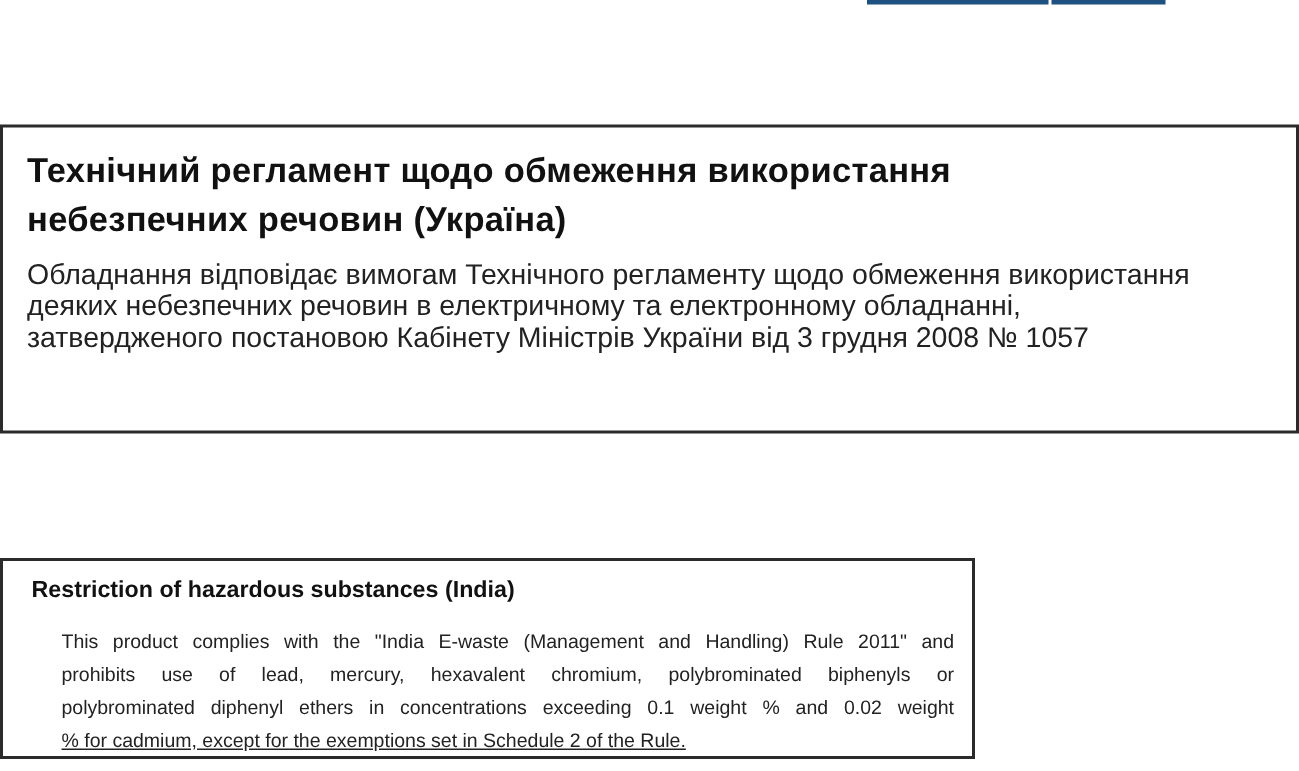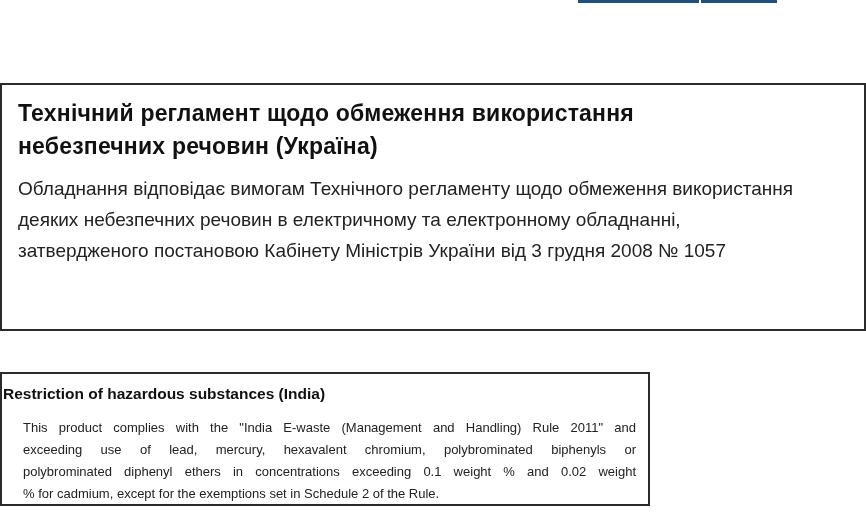--- a/index.html
+++ b/index.html
@@ -31,48 +31,48 @@
     box-sizing: border-box;
     border: 2px solid #2b2b2b;
     background: #ffffff;
   }
 
   
   .notice-ua {
     left: 0;
     top: 83px;
     width: 866px;
-    height: 248px;
+    height: 206px;
     padding: 12px 16px 0 16px;
   }
   .notice-ua .title {
     margin: 0 0 10px 0;
     font-size: 23px;
     line-height: 33px;
     font-weight: bold;
     letter-spacing: 0.2px;
     color: #111111;
     white-space: pre-line;
   }
   .notice-ua .body {
     margin: 0;
     font-size: 19px;
-    line-height: 31px;
+    line-height: 21px;
     font-weight: normal;
     color: #222222;
     white-space: pre-line;
   }
 
   
   .notice-india {
     left: 0;
     top: 372px;
     width: 650px;
     height: 134px;
-    padding: 10px 12px 0 1px;
+    padding: 10px 12px 0 19px;
   }
   .notice-india .title {
     margin: 0 0 13px 0;
     font-size: 15.5px;
     line-height: 20px;
     font-weight: bold;
     color: #111111;
   }
   .notice-india .body {
     font-size: 13px;
@@ -80,20 +80,21 @@
     color: #222222;
   }
   .notice-india .jline {
     text-align: justify;
     text-align-last: justify;
     margin-left: 20px;
   }
   .notice-india .jline.last {
     text-align: center;
     text-align-last: left;
+    text-decoration: underline;
   }
 </style>
 </head>
 <body>
 
 <div class="page">
 
   <div class="rule-seg left"></div>
   <div class="rule-seg right"></div>
 
@@ -102,19 +103,19 @@
 небезпечних речовин (Україна)</h2>
     <p class="body">Обладнання відповідає вимогам Технічного регламенту щодо обмеження використання
 деяких небезпечних речовин в електричному та електронному обладнанні,
 затвердженого постановою Кабінету Міністрів України від 3 грудня 2008 № 1057</p>
   </section>
 
   <section class="notice notice-india">
     <h3 class="title">Restriction of hazardous substances (India)</h3>
     <div class="body">
       <div class="jline">This product complies with the "India E-waste (Management and Handling) Rule 2011" and</div>
-      <div class="jline">exceeding use of lead, mercury, hexavalent chromium, polybrominated biphenyls or</div>
+      <div class="jline">prohibits use of lead, mercury, hexavalent chromium, polybrominated biphenyls or</div>
       <div class="jline">polybrominated diphenyl ethers in concentrations exceeding 0.1 weight % and 0.02 weight</div>
       <div class="jline last">% for cadmium, except for the exemptions set in Schedule 2 of the Rule.</div>
     </div>
   </section>
 
 </div>
 
 </body></html>

